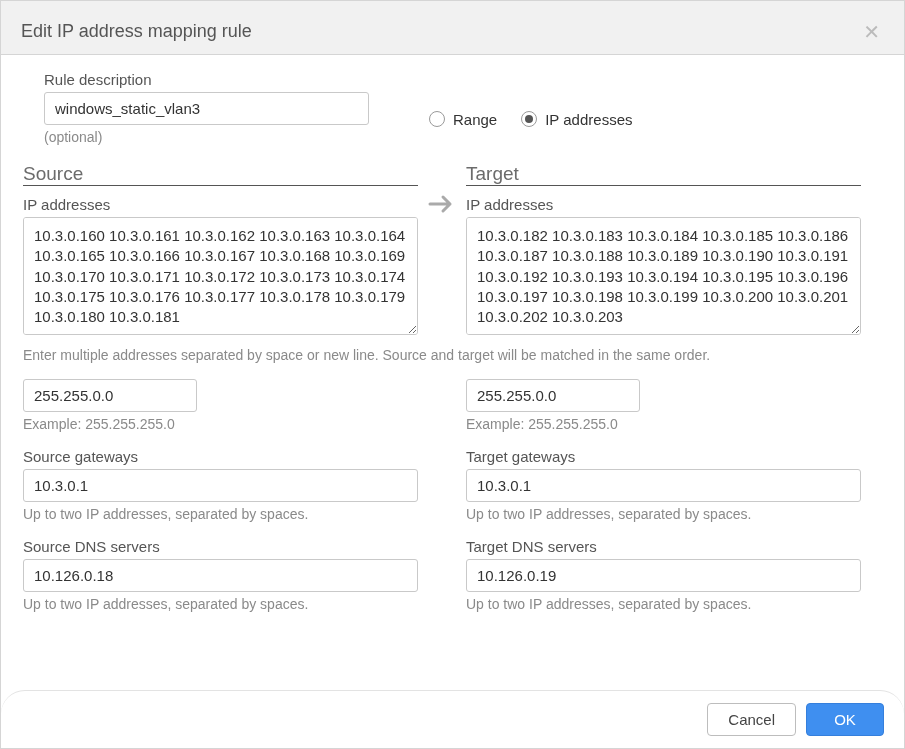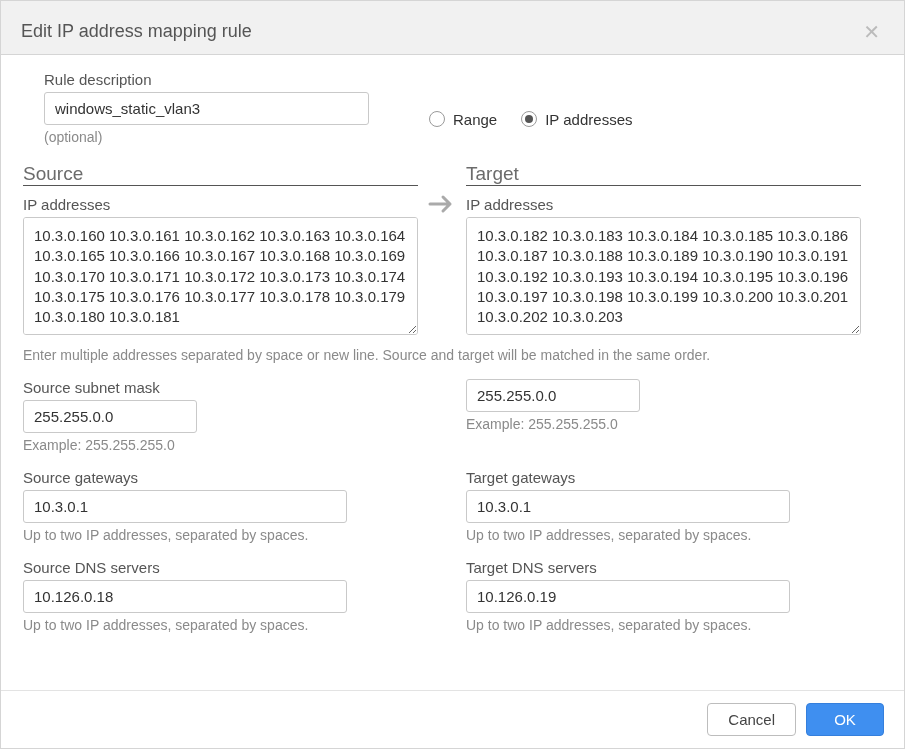--- a/index.html
+++ b/index.html
@@ -140,35 +140,36 @@
   .pair-row {
     display: grid;
     grid-template-columns: 395px 48px 395px;
   }
   .pair-row .spacer {
   }
   .subnet-input, .narrow-input {
     width: 174px;
   }
   .wide-input {
-    width: 324px;
+    width: 395px;
   }
   .ip-hint {
     font-size: 14px;
     color: #8a8a8a;
     margin-top: 8px;
     margin-bottom: 4px;
   }
   .footer {
     border-top: 1px solid #e3e3e3;
     padding: 12px 20px;
     display: flex;
     justify-content: flex-end;
     gap: 10px;
     background: #fff;
+    border-radius: 24px;
   }
   .btn {
     font-size: 15px;
     padding: 7px 20px;
     border-radius: 4px;
     cursor: pointer;
     min-width: 78px;
     box-sizing: border-box;
     text-align: center;
   }
@@ -230,21 +231,20 @@
         <div class="section-head">Target</div>
         <div class="field-label">IP addresses</div>
         <textarea class="textarea" style="">10.3.0.182 10.3.0.183 10.3.0.184 10.3.0.185 10.3.0.186 10.3.0.187 10.3.0.188 10.3.0.189 10.3.0.190 10.3.0.191 10.3.0.192 10.3.0.193 10.3.0.194 10.3.0.195 10.3.0.196 10.3.0.197 10.3.0.198 10.3.0.199 10.3.0.200 10.3.0.201 10.3.0.202 10.3.0.203</textarea>
       </div>
     </div>
 
     <div class="ip-hint">Enter multiple addresses separated by space or new line. Source and target will be matched in the same order.</div>
 
     <div class="pair-row field-block">
       <div>
-        <div class="field-label">Source subnet mask</div>
         <input type="text" class="text-input subnet-input" value="255.255.0.0" style="">
         <div class="helper">Example: 255.255.255.0</div>
       </div>
       <div class="spacer"></div>
       <div>
         <input type="text" class="text-input subnet-input" value="255.255.0.0" style="">
         <div class="helper">Example: 255.255.255.0</div>
       </div>
     </div>
 

